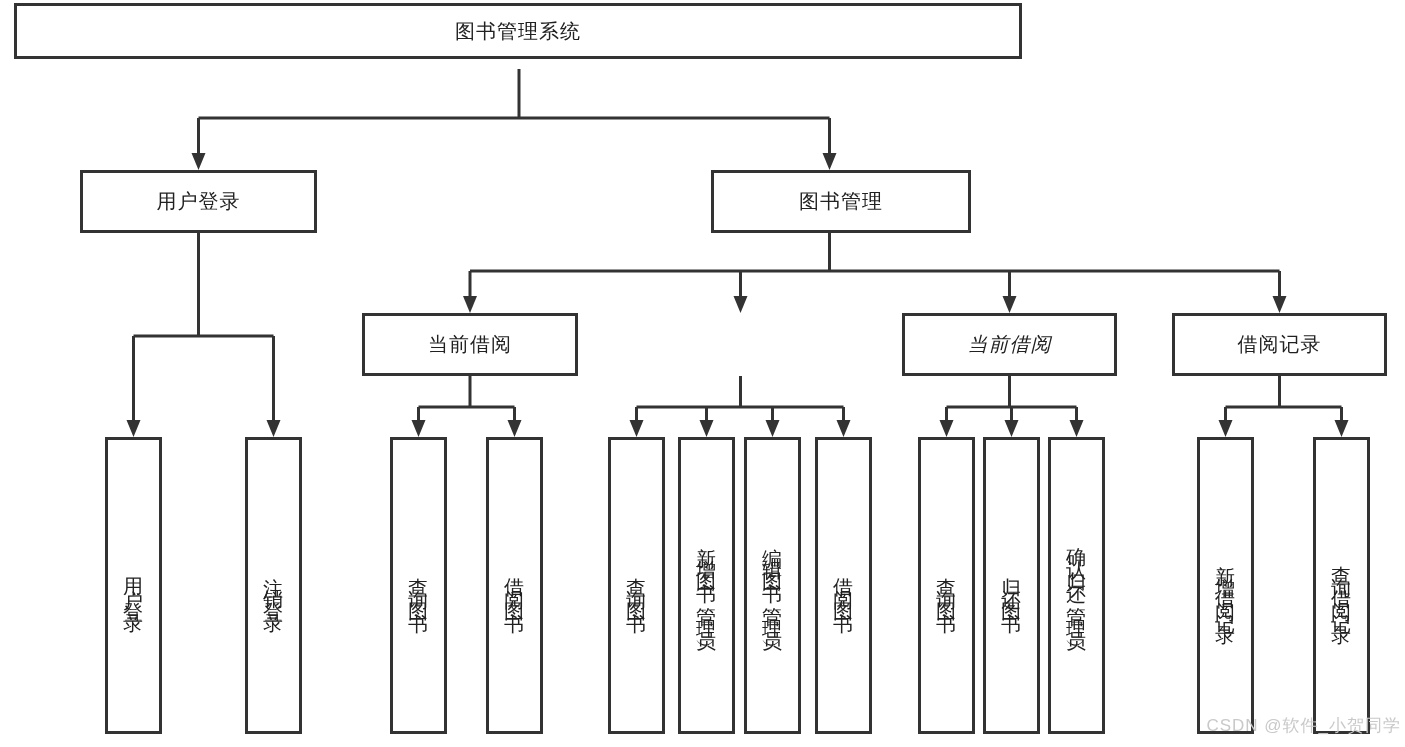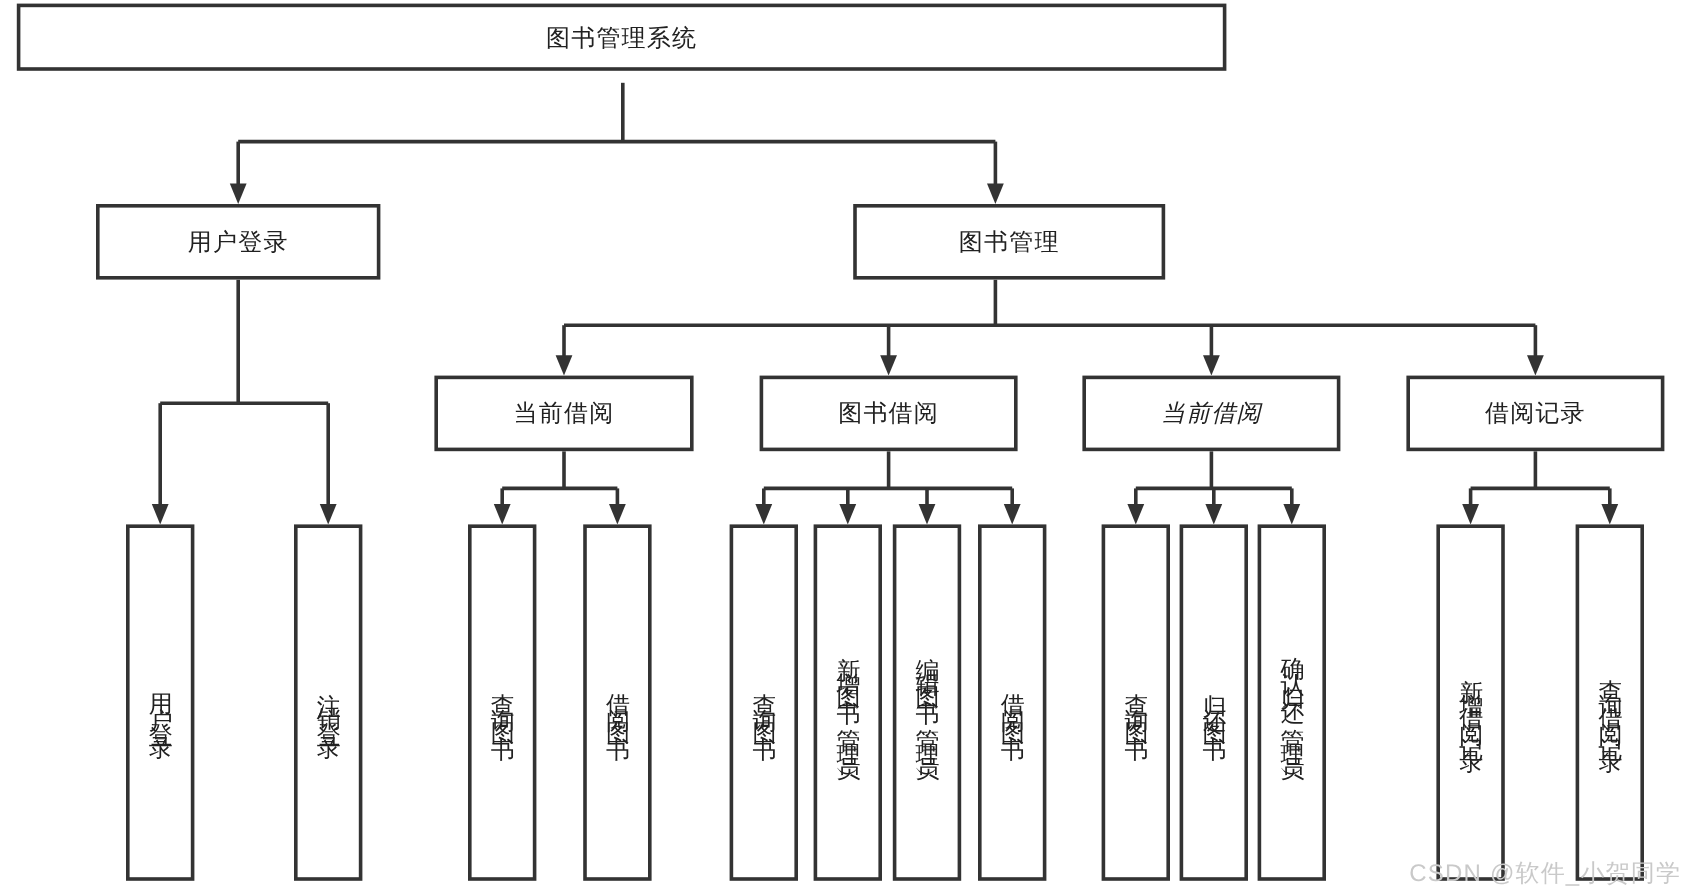--- a/index.html
+++ b/index.html
@@ -49,21 +49,21 @@
     text-orientation: mixed;
     font-size: 20px;
     letter-spacing: 12px;
     color: #212121;
     line-height: 1;
   }
   .watermark {
     position: absolute;
     right: 4px;
     top: 714px;
-    font-size: 20px;
+    font-size: 17px;
     color: #c9c9c9;
     letter-spacing: 1px;
     z-index: 10;
     white-space: nowrap;
     margin-left: 28px;
   }
 </style>
 </head>
 <body>
 
@@ -142,23 +142,20 @@
   <div class="node lvl2" style="left:80px;">
     <span>用户登录</span>
   </div>
   <div class="node lvl2" style="left:711px; width:260px;">
     <span>图书管理</span>
   </div>
 
   <div class="node lvl3" style="left:362px; width:216px;">
     <span>当前借阅</span>
   </div>
-  <div class="node lvl3" style="left:633px;">
-    <span>图书借阅</span>
-  </div>
   <div class="node lvl3" style="left:902px;font-style:italic;">
     <span>当前借阅</span>
   </div>
   <div class="node lvl3" style="left:1172px;">
     <span>借阅记录</span>
   </div>
 
   <div class="leaf" style="left:105px;">
     <span class="vtext">用户登录</span>
   </div>

